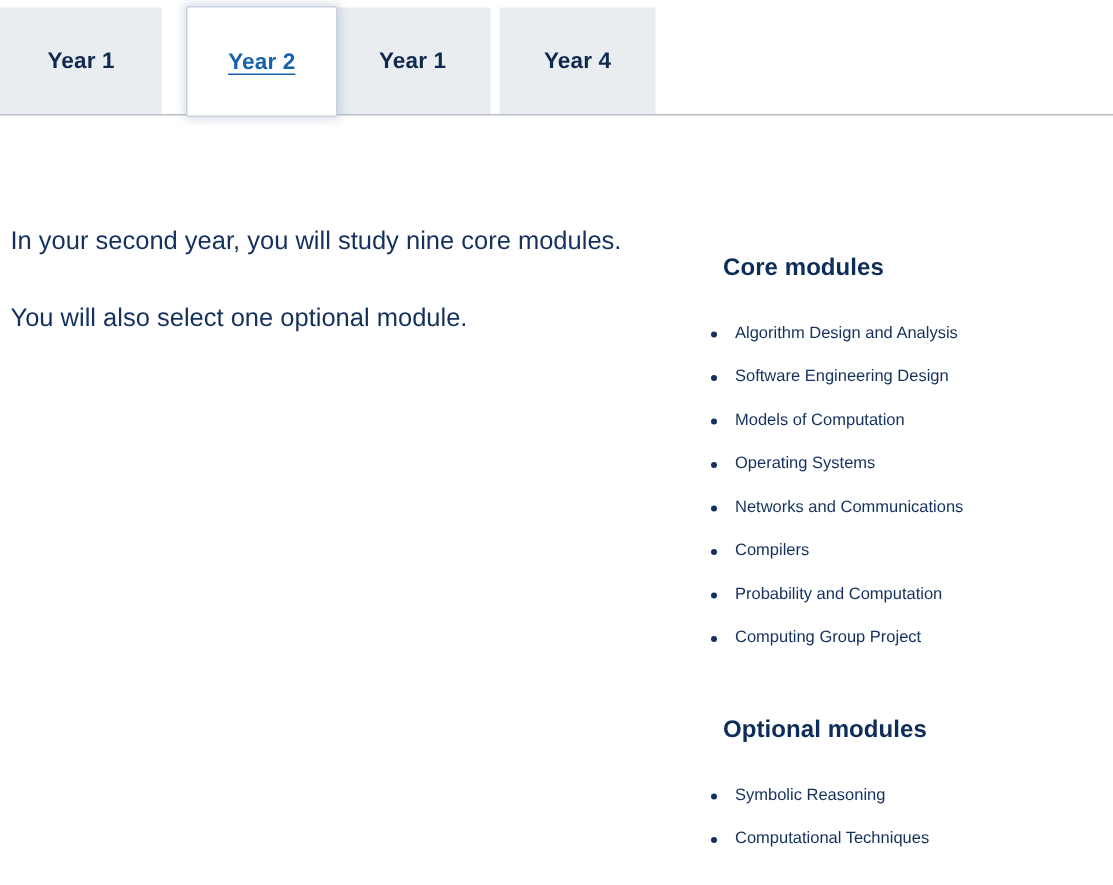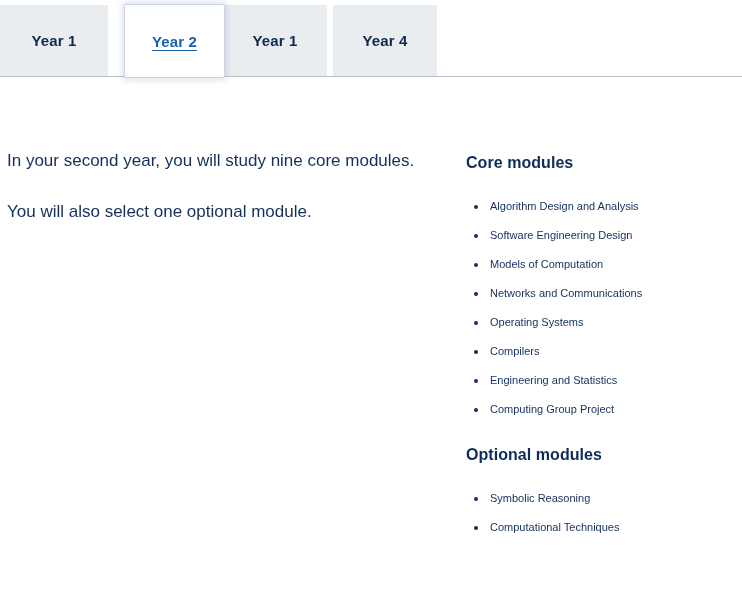--- a/index.html
+++ b/index.html
@@ -92,21 +92,21 @@
     color: #14305c;
   }
 
   .col-right {
     position: absolute;
     left: 466px;
     top: 66px;
     width: 276px;
   }
   .module-heading {
-    margin: 0;
+    margin: 16px;
     font-size: 16px;
     font-weight: bold;
     line-height: 20px;
     color: #0d2c58;
     letter-spacing: 0.05px;
   }
   .module-list {
     list-style: none;
     margin: 19px 0 0 0;
     padding: 0;
@@ -158,24 +158,24 @@
     <p class="intro-para">In your second year, you will study nine core modules.</p>
     <p class="intro-para">You will also select one optional module.</p>
   </div>
 
   <div class="col-right">
     <h3 class="module-heading">Core modules</h3>
     <ul class="module-list">
       <li>Algorithm Design and Analysis</li>
       <li>Software Engineering Design</li>
       <li>Models of Computation</li>
+      <li>Operating Systems</li>
       <li>Networks and Communications</li>
-      <li>Operating Systems</li>
       <li>Compilers</li>
-      <li>Engineering and Statistics</li>
+      <li>Probability and Computation</li>
       <li>Computing Group Project</li>
     </ul>
 
     <div class="section-gap"></div>
 
     <h3 class="module-heading">Optional modules</h3>
     <ul class="module-list">
       <li>Symbolic Reasoning</li>
       <li>Computational Techniques</li>
     </ul>

